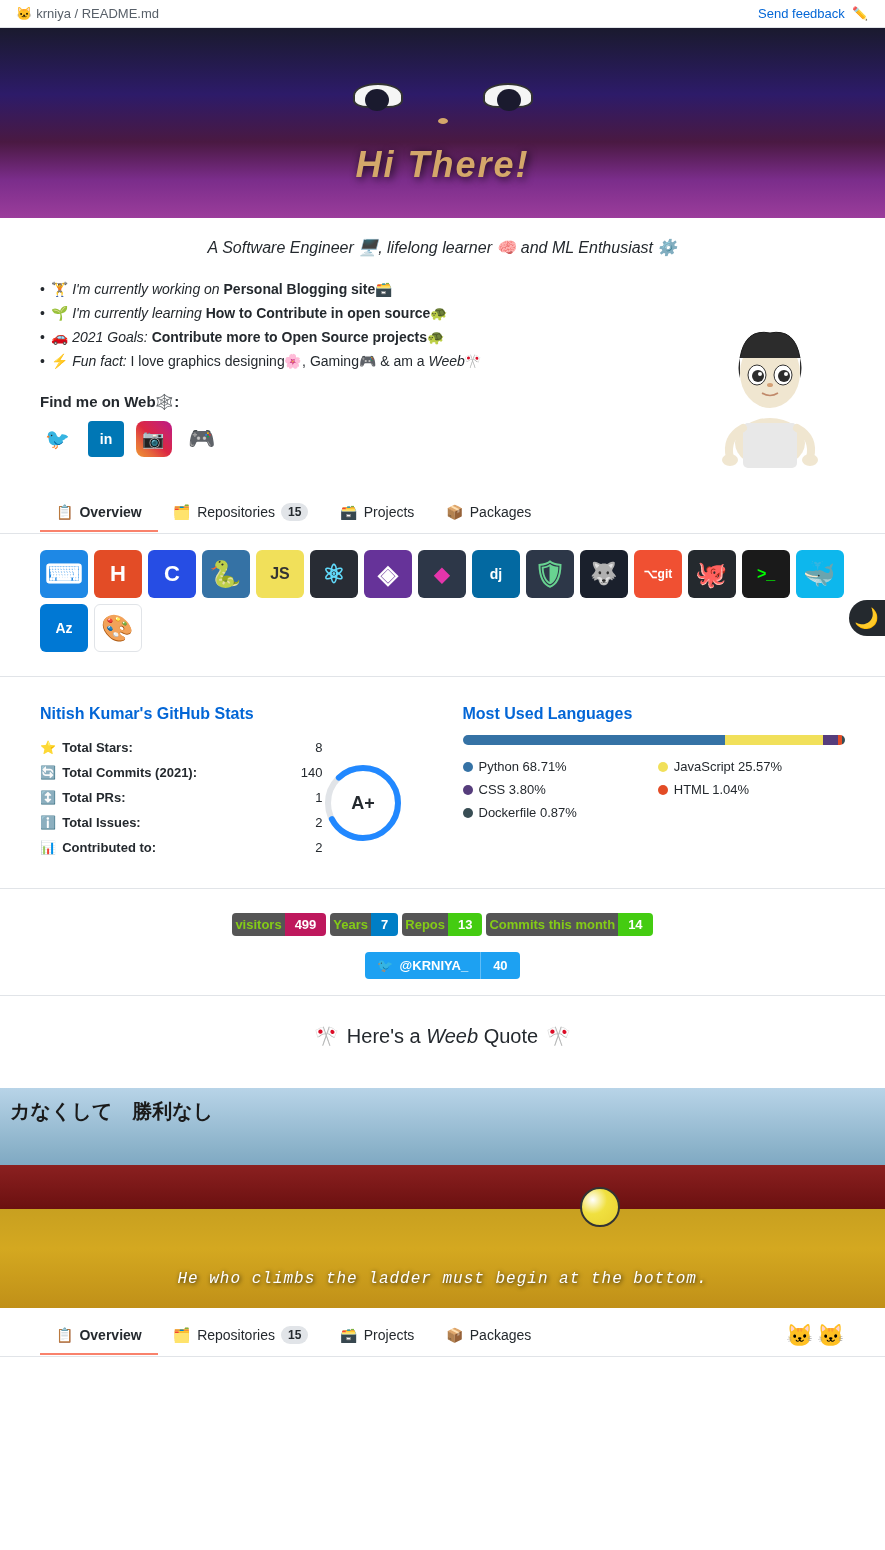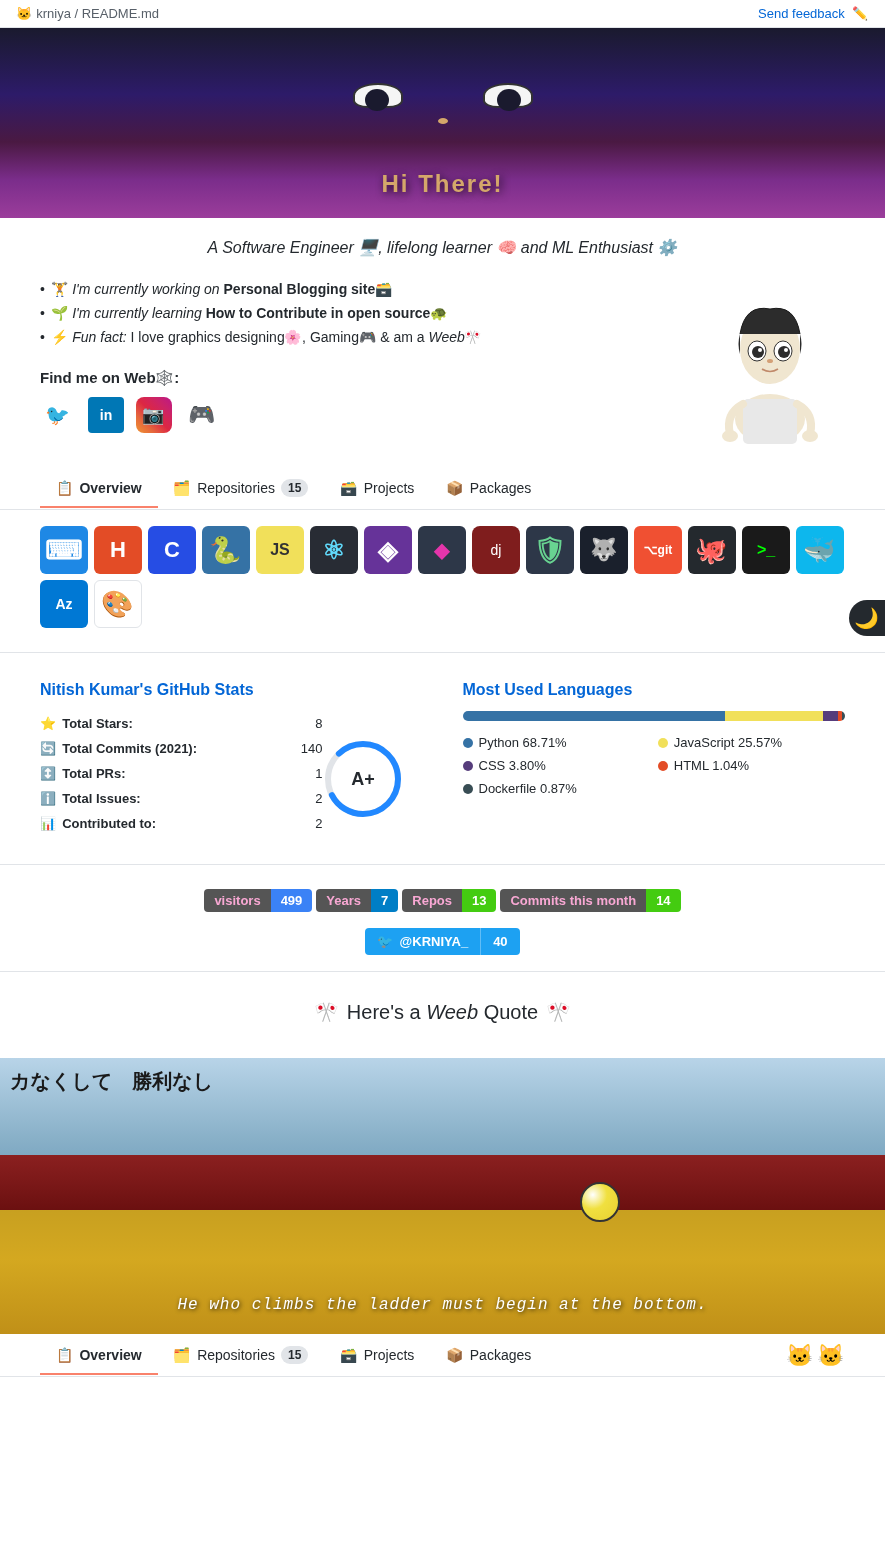--- a/index.html
+++ b/index.html
@@ -29,26 +29,27 @@
     
     .hero-image {
       width: 100%;
       height: 190px;
       background: linear-gradient(180deg, #1a1a2e 0%, #16213e 30%, #0f3460 60%, #533483 80%, #8e4585 100%);
       position: relative;
       overflow: hidden;
     }
     .hero-overlay {
       position: absolute;
-      bottom: 20px;
+      bottom: 32px;
       left: 50%;
       transform: translateX(-50%);
-      font-size: 24px;
+      font-size: 36px;
       font-weight: bold;
       color: #d4a76a;
+      font-style: italic;
       letter-spacing: 2px;
       text-shadow: 2px 2px 8px rgba(0,0,0,0.8);
       white-space: nowrap;
     }
 
     
     .main-content {
       padding: 20px 40px;
     }
 
@@ -294,22 +295,22 @@
     .stat-badge {
       display: flex;
       align-items: center;
       border-radius: 4px;
       overflow: hidden;
       font-size: 13px;
       font-weight: 600;
     }
     .badge-label {
       background: #555;
-      color: #f9a8d4;
-      padding: 4px 10px;
+      color: #84cc16;
+      padding: 4px 3px;
     }
     .badge-value {
       padding: 4px 10px;
       color: #fff;
     }
 
     .twitter-badge {
       display: flex;
       align-items: center;
       border-radius: 4px;
@@ -343,22 +344,22 @@
       display: flex;
       align-items: center;
       justify-content: center;
       gap: 8px;
       margin-bottom: 16px;
     }
 
     
     .anime-bottom {
       width: calc(100% + 80px);
-      margin: 2px -40px;
-      height: 276px;
+      margin: 8px -40px;
+      height: 220px;
       background: linear-gradient(180deg, #c9d6e3 0%, #8fa8c0 20%, #4a6fa5 50%, #e8c84a 70%, #d4a520 100%);
       position: relative;
       overflow: hidden;
     }
     .anime-bottom-text {
       position: absolute;
       bottom: 20px;
       left: 50%;
       transform: translateX(-50%);
       color: #fff;
@@ -437,20 +438,23 @@
   <div class="info-section">
     <div class="info-left">
       <ul class="bullet-list">
         <li>
           <span>🏋️ <em>I'm currently working on</em> <strong>Personal Blogging site</strong>🗃️</span>
         </li>
         <li>
           <span>🌱 <em>I'm currently learning</em> <strong>How to Contribute in open source</strong>🐢</span>
         </li>
         <li>
+          <span>🚗 <em>2021 Goals:</em> <strong>Contribute more to Open Source projects</strong>🐢</span>
+        </li>
+        <li>
           <span>⚡ <em>Fun fact:</em> I love graphics designing🌸, Gaming🎮 &amp; am a <em>Weeb</em>🎌</span>
         </li>
       </ul>
 
       <div class="find-me">
         <div class="find-me-title">
           <span>Find me on Web🕸️:</span>
         </div>
         <div class="social-icons">
           <div class="social-icon social-twitter" title="Twitter">🐦</div>
@@ -528,21 +532,21 @@
     <div class="tech-icon" style="background:#3572A5;color:#fff;font-size:26px;">🐍</div>
 
     <div class="tech-icon" style="background:#f1e05a;color:#333;font-size:16px;font-weight:900;">JS</div>
 
     <div class="tech-icon" style="background:#282c34;color:#61dafb;font-size:26px;">⚛</div>
 
     <div class="tech-icon" style="background:#663399;color:#fff;font-size:26px;">◈</div>
 
     <div class="tech-icon" style="background:#2d3748;color:#e535ab;font-size:20px;font-weight:bold;">◆</div>
 
-    <div class="tech-icon" style="background:#7f1d1d;color:#fff;font-size:14px;font-weight:normal;border-radius:8px;">dj</div>
+    <div class="tech-icon" style="background:#0369a1;color:#fff;font-size:14px;font-weight:bold;">dj</div>
 
     <div class="tech-icon" style="background:#2d3748;color:#68d391;font-size:26px;">🛡</div>
 
     <div class="tech-icon" style="background:#1a202c;color:#e2e8f0;font-size:22px;">🐺</div>
 
     <div class="tech-icon" style="background:#f05032;color:#fff;font-size:12px;font-weight:bold;">⌥git</div>
 
     <div class="tech-icon" style="background:#24292e;color:#fff;font-size:26px;">🐙</div>
 
     <div class="tech-icon" style="background:#1a1a1a;color:#00ff00;font-size:16px;font-weight:bold;">&gt;_</div>
@@ -628,21 +632,21 @@
         </div>
       </div>
     </div>
   </div>
 
   <div class="divider"></div>
 
   <div class="badge-row">
     <div class="stat-badge">
       <span class="badge-label">visitors</span>
-      <span class="badge-value" style="background:#3b82f6;">499</span>
+      <span class="badge-value" style="background:#be185d;">499</span>
     </div>
     <div class="stat-badge">
       <span class="badge-label">Years</span>
       <span class="badge-value" style="background:#007ec6;">7</span>
     </div>
     <div class="stat-badge">
       <span class="badge-label">Repos</span>
       <span class="badge-value" style="background:#4c1;">13</span>
     </div>
     <div class="stat-badge">

